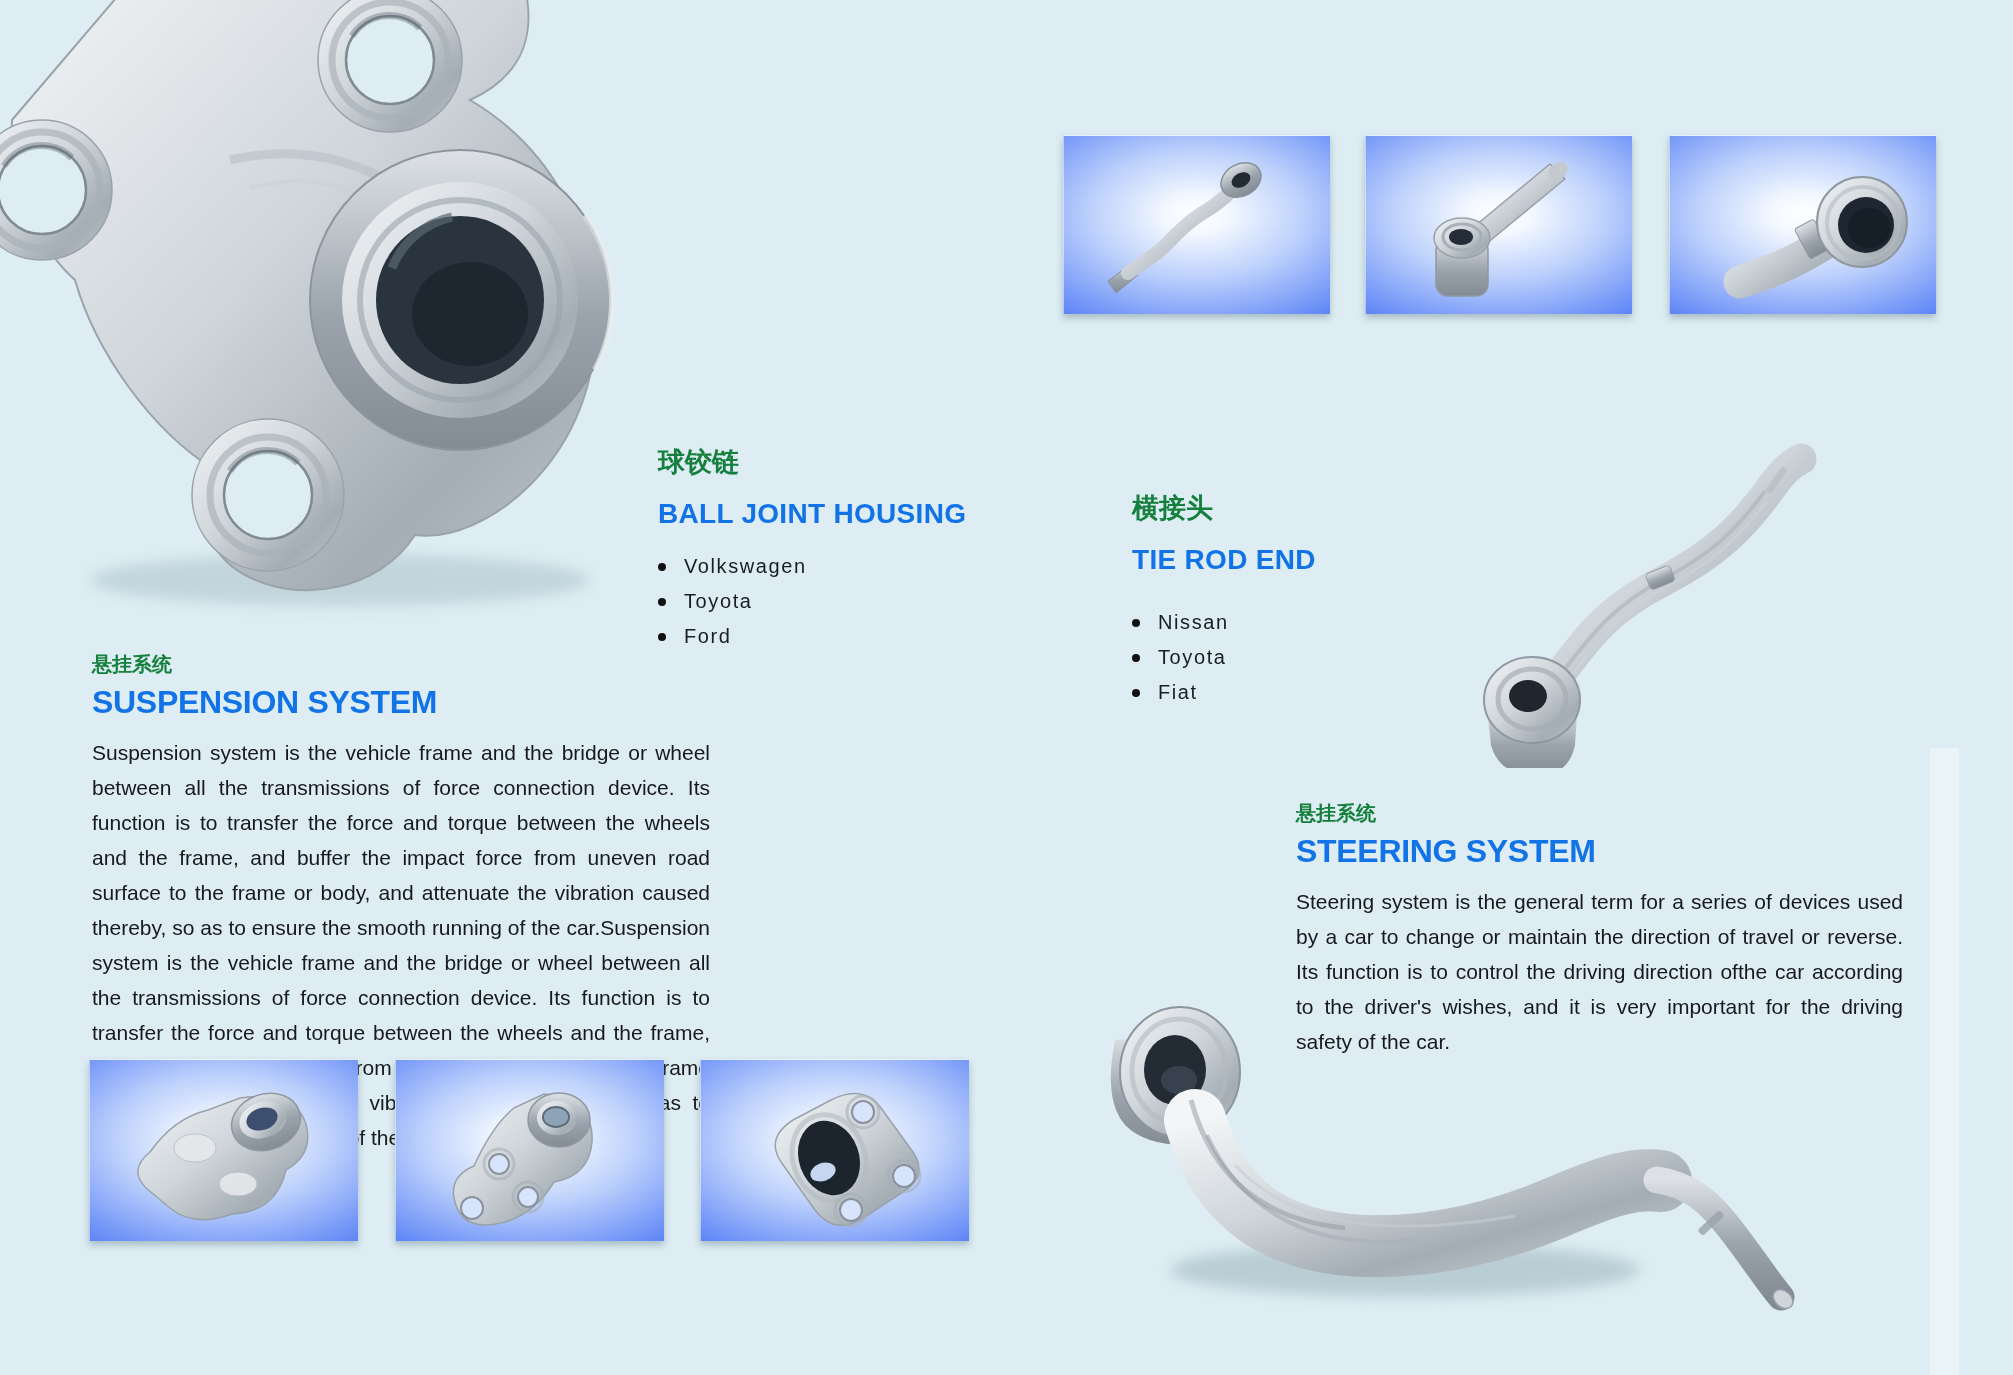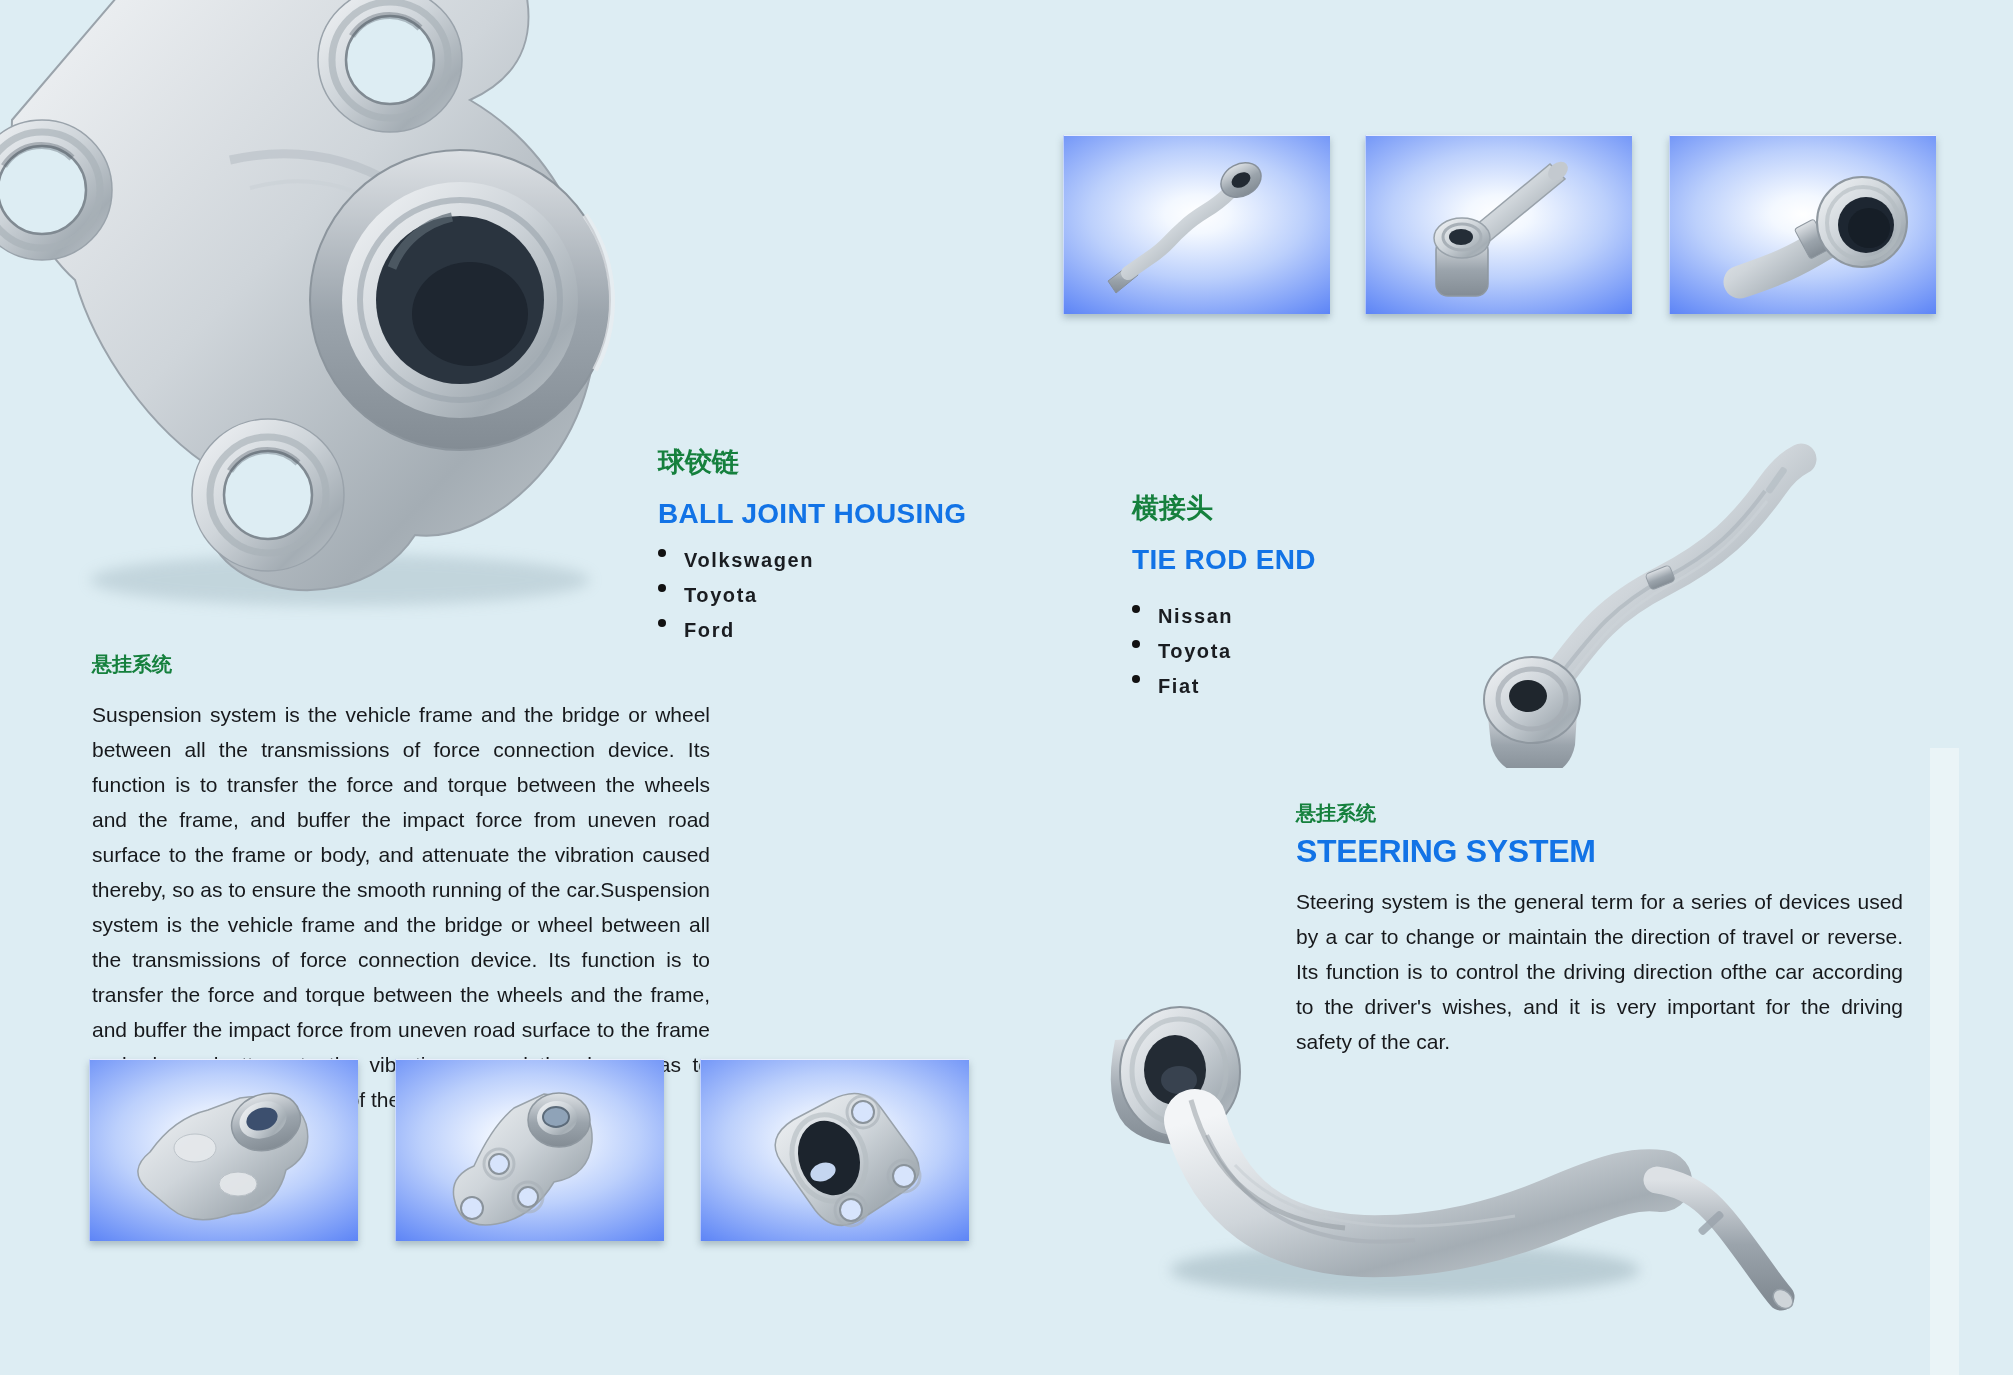--- a/index.html
+++ b/index.html
@@ -29,21 +29,21 @@
   .sec{position:absolute;}
   .zh{color:#15803d;font-weight:700;}
   .en{color:#1273e6;font-weight:700;letter-spacing:.3px;}
   .sec-small .zh{font-size:27px;line-height:36px;}
   .sec-small .en{font-size:28px;line-height:34px;margin-top:17px;}
   .sec-big .zh{font-size:20px;line-height:38px;}
   .sec-big .en{font-size:32px;line-height:38px;letter-spacing:-0.3px;}
   .brands{list-style:none;margin:18px 0 0 0;padding:0;}
   .brands li{
     font-size:20px;color:#1a1d21;letter-spacing:1.6px;
-    height:35px;display:flex;font-weight:bold;
+    height:35px;display:flex;align-items:center;
   }
   .brands li .dot{
     width:8px;height:8px;border-radius:50%;background:#111;
     margin-right:18px;flex:0 0 auto;
   }
   .body-text{
     margin:14px 0 0 0;
     font-size:21px;line-height:35px;color:#17191c;
     text-align:justify;
   }
@@ -198,20 +198,21 @@
     <rect x="318" y="42" width="7" height="30" rx="3" transform="rotate(35 321 57)" fill="#b7bfc5" opacity="0.8"></rect>
 
     <path d="M32,284 L36,322 Q44,352 82,354 Q114,352 120,322 L122,290 Z" fill="url(#metalB)"></path>
     <ellipse cx="77" cy="277" rx="48" ry="43" fill="url(#metalA)" stroke="#8f98a0" stroke-width="2"></ellipse>
     <ellipse cx="77" cy="276" rx="34" ry="30" fill="none" stroke="#a5adb4" stroke-width="5" opacity="0.7"></ellipse>
     <ellipse cx="73" cy="273" rx="19" ry="16" fill="#1f262d"></ellipse>
   </svg>
 
   <section class="sec sec-big" style="left:92px;top:645px">
     <div class="zh">悬挂系统</div>
+    <div class="en">SUSPENSION SYSTEM</div>
     <p class="body-text" id="suspension-text">Suspension system is the vehicle frame and the bridge or wheel between all the transmissions of force connection device. Its function is to transfer the force and torque between the wheels and the frame, and buffer the impact force from uneven road surface to the frame or body, and attenuate the vibration caused thereby, so as to ensure the smooth running of the car.Suspension system is the vehicle frame and the bridge or wheel between all the transmissions of force connection device. Its function is to transfer the force and torque between the wheels and the frame, and buffer the impact force from uneven road surface to the frame or body, and attenuate the vibration caused thereby, so as to ensure the smooth running of the car.</p>
   </section>
 
   <section class="sec sec-big" style="left:1296px;top:794px">
     <div class="zh">悬挂系统</div>
     <div class="en">STEERING SYSTEM</div>
     <p class="body-text" id="steering-text">Steering system is the general term for a series of devices used by a car to change or maintain the direction of travel or reverse. Its function is to control the driving direction ofthe car according to the driver's wishes, and it is very important for the driving safety of the car.</p>
   </section>
 
   <div class="abs" style="left:0;top:0">

